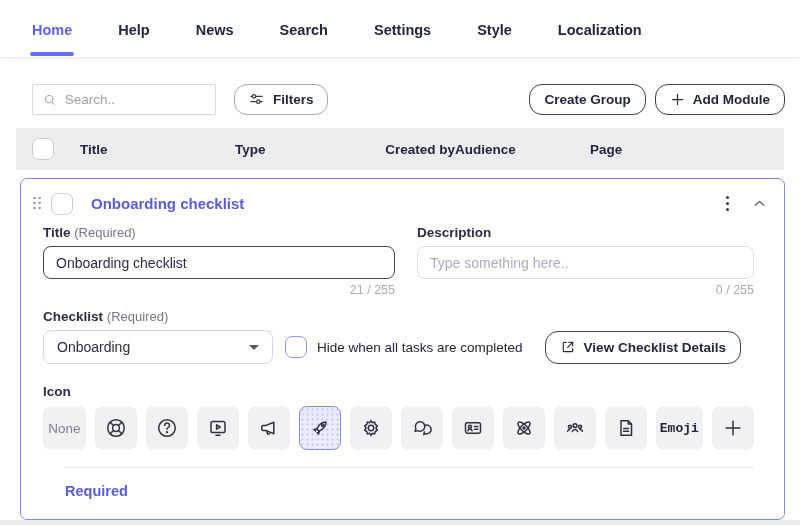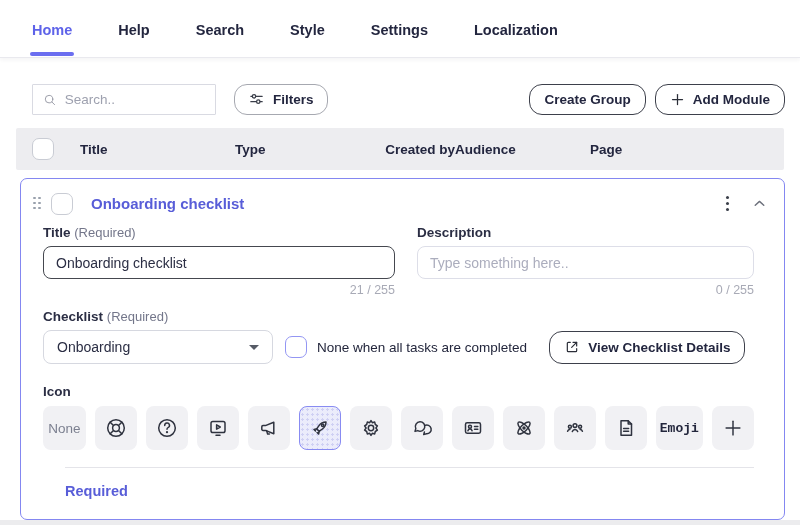--- a/index.html
+++ b/index.html
@@ -135,23 +135,24 @@
   .bottom-strip { height:5px; background:#ececee; margin-top:auto; }
 </style>
 </head>
 <body>
 
 <div class="app">
 
   <nav class="top-nav">
     <div class="nav-item active">Home</div>
     <div class="nav-item">Help</div>
+    <div class="nav-item">News</div>
     <div class="nav-item">Search</div>
+    <div class="nav-item">Settings</div>
     <div class="nav-item">Style</div>
-    <div class="nav-item">Settings</div>
     <div class="nav-item">Localization</div>
   </nav>
 
   <div class="toolbar">
     <div class="search-box">
       <svg class="ic" width="16" height="16" viewBox="0 0 24 24" style="stroke:#8d909c">
         <circle cx="10.5" cy="10.5" r="6.5"></circle>
           <line x1="15.5" y1="15.5" x2="20" y2="20"></line>
       </svg>
       <input type="text" placeholder="Search.." style="">
@@ -237,21 +238,21 @@
         <div class="label">
           <b>Checklist</b>
           <span class="req">(Required)</span>
         </div>
         <div class="controls-row">
           <div class="select">
             <span>Onboarding</span>
             <i class="caret"></i>
           </div>
           <span class="checkbox purple"></span>
-          <span class="cb-label">None when all tasks are completed</span>
+          <span class="cb-label">Hide when all tasks are completed</span>
           <button class="btn btn-dark btn-view">
             <svg class="ic" width="16" height="16" viewBox="0 0 24 24" style="stroke:#2b2e38;stroke-width:1.8">
               <path d="M9.5 5H6.5A1.5 1.5 0 0 0 5 6.5v11A1.5 1.5 0 0 0 6.5 19h11a1.5 1.5 0 0 0 1.5-1.5V14.5"></path>
               <path d="M13.5 5H19v5.5"></path>
                 <path d="M19 5l-7.5 7.5"></path>
             </svg>
             <span>View Checklist Details</span>
           </button>
         </div>
       </div>

